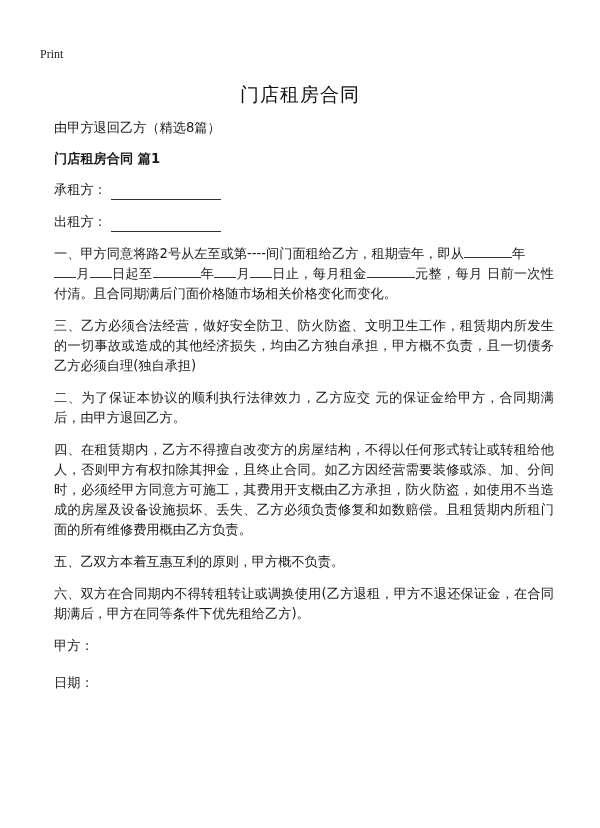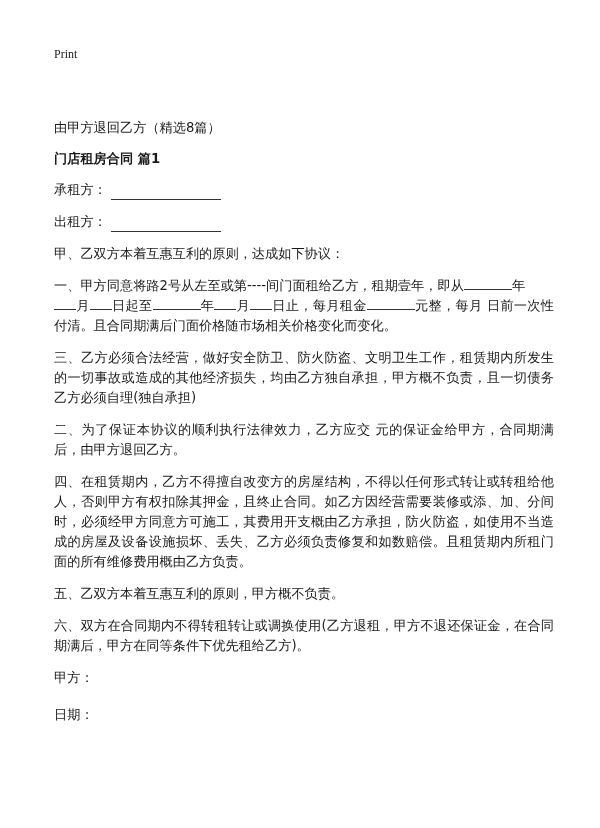--- a/index.html
+++ b/index.html
@@ -17,21 +17,21 @@
     }
     .page {
       position: absolute;
       left: 0;
       top: 0;
       width: 600px;
       height: 828px;
     }
     .print-link {
       position: absolute;
-      left: 54px;
+      left: 40px;
       top: 47px;
       font-family: "Liberation Serif", "DejaVu Serif", serif;
       font-size: 12px;
       color: #222;
       cursor: pointer;
     }
     .doc-title {
       position: absolute;
       left: 0;
       width: 600px;
@@ -84,35 +84,35 @@
     .sig {
       margin-bottom: 17px !important;
     }
   </style>
 </head>
 <body>
 
 <div class="page">
   <div class="print-link">Print</div>
 
+  <div class="doc-title">门店租房合同</div>
 
   <div class="content">
     <p class="subtitle">由甲方退回乙方（精选8篇）</p>
     <p class="section-heading">门店租房合同 篇1</p>
 
     <p class="field-row">
       <span>承租方：</span>
       <span class="field-line"></span>
     </p>
     <p class="field-row">
       <span>出租方：</span>
       <span class="field-line"></span>
     </p>
 
-    <p class="para">甲、乙双方本着互惠互利的原则，达成如下协议：</p>
 
     <p class="para"><span>一、甲方同意将路2号从左至或第----间门面租给乙方，租期壹年，即从</span><span class="blank b-long"></span><span>年</span><br><span class="blank b-short"></span><span>月</span><span class="blank b-short"></span><span>日起至</span><span class="blank b-long"></span><span>年</span><span class="blank b-short"></span><span>月</span><span class="blank b-short"></span><span>日止，每月租金</span><span class="blank b-long"></span><span>元整，每月 日前一次性付清。且合同期满后门面价格随市场相关价格变化而变化。</span></p>
 
     <p class="para">三、乙方必须合法经营，做好安全防卫、防火防盗、文明卫生工作，租赁期内所发生的一切事故或造成的其他经济损失，均由乙方独自承担，甲方概不负责，且一切债务乙方必须自理(独自承担)</p>
     <p class="para">二、为了保证本协议的顺利执行法律效力，乙方应交 元的保证金给甲方，合同期满后，由甲方退回乙方。</p>
     <p class="para">四、在租赁期内，乙方不得擅自改变方的房屋结构，不得以任何形式转让或转租给他人，否则甲方有权扣除其押金，且终止合同。如乙方因经营需要装修或添、加、分间时，必须经甲方同意方可施工，其费用开支概由乙方承担，防火防盗，如使用不当造成的房屋及设备设施损坏、丢失、乙方必须负责修复和如数赔偿。且租赁期内所租门面的所有维修费用概由乙方负责。</p>
     <p class="para">五、乙双方本着互惠互利的原则，甲方概不负责。</p>
     <p class="para">六、双方在合同期内不得转租转让或调换使用(乙方退租，甲方不退还保证金，在合同期满后，甲方在同等条件下优先租给乙方)。</p>
 
     <p class="sig">甲方：</p>

